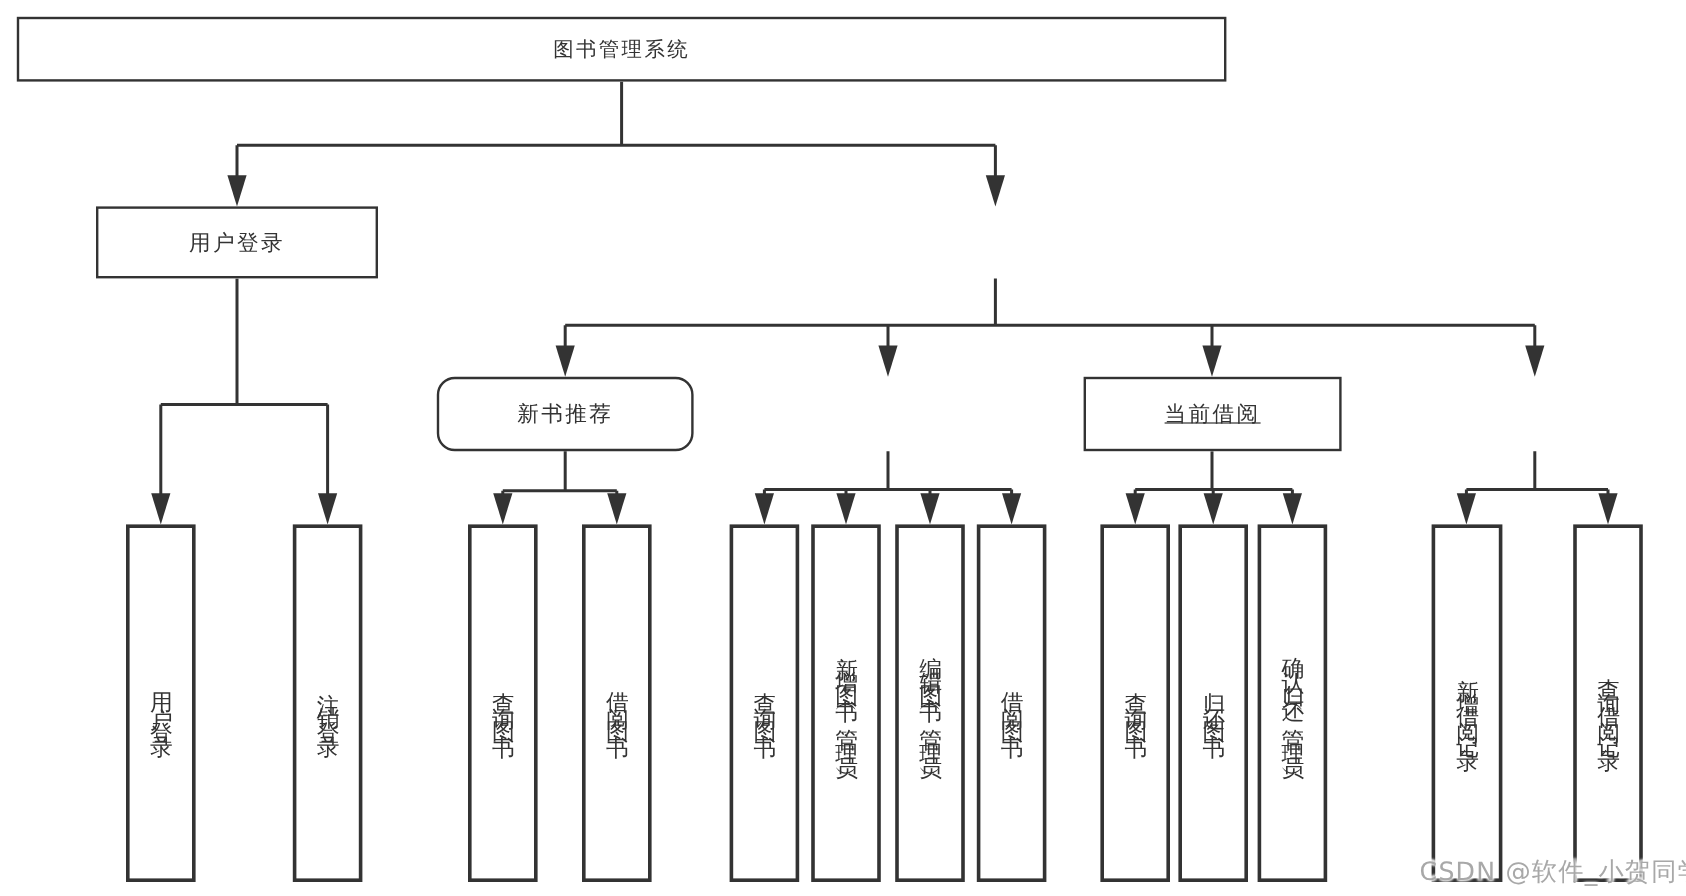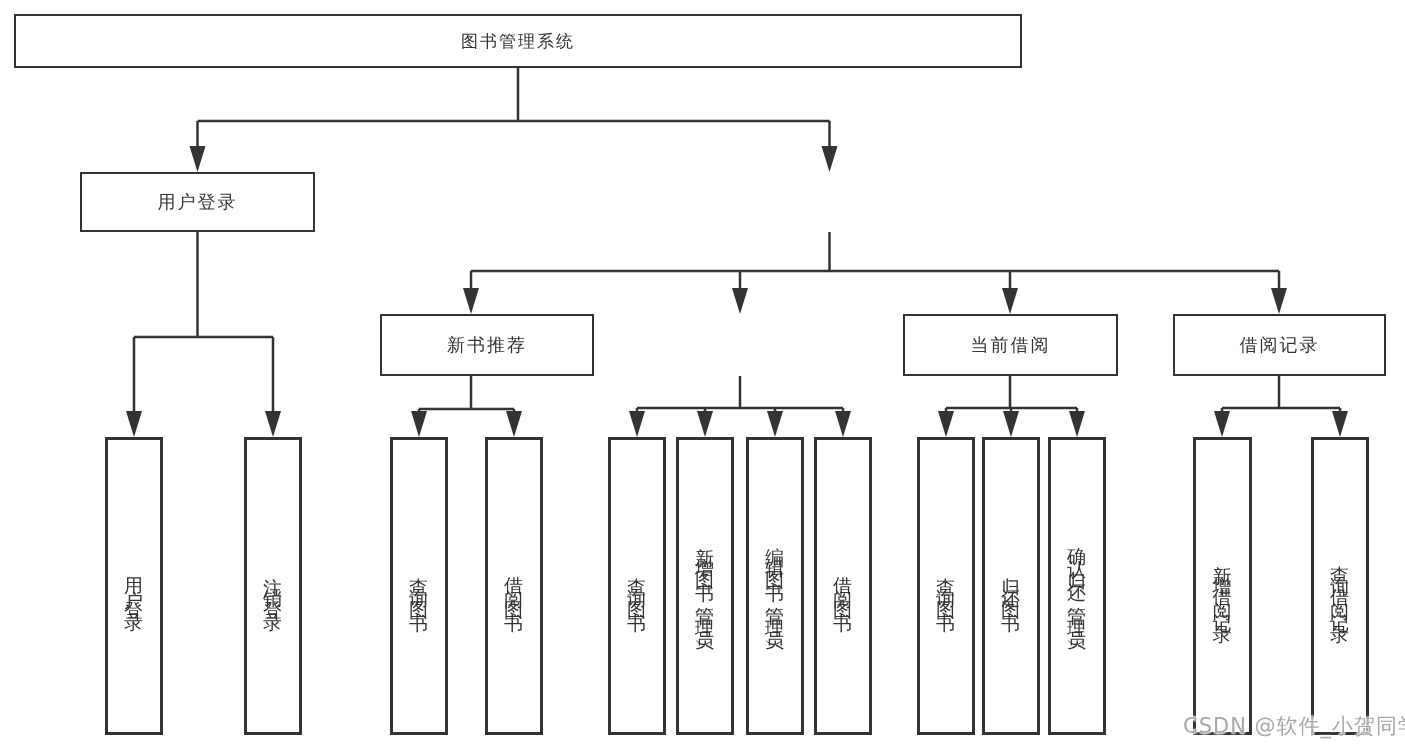--- a/index.html
+++ b/index.html
@@ -93,28 +93,25 @@
   </svg>
 
   <div class="box box-h box-title" style="left:14px;top:14px;width:1008px;height:54px;">
     <span>图书管理系统</span>
   </div>
 
   <div class="box box-h" style="left:80px;top:172px;width:235px;height:60px;">
     <span>用户登录</span>
   </div>
 
-  <div class="box box-h" style="left:380px;top:314px;width:214px;height:62px;">
+  <div class="box box-h" style="left:364px;top:314px;width:214px;height:62px;border-radius:15px;">
     <span>新书推荐</span>
   </div>
-  <div class="box box-h" style="left:903px;top:314px;width:215px;height:62px;">
+  <div class="box box-h" style="left:903px;top:314px;width:215px;height:62px;text-decoration:underline;">
     <span>当前借阅</span>
-  </div>
-  <div class="box box-h" style="left:1173px;top:314px;width:213px;height:62px;">
-    <span>借阅记录</span>
   </div>
 
   <div class="box box-v" style="left:105px;top:437px;width:58px;height:298px;">
     <span>用户登录</span>
   </div>
   <div class="box box-v" style="left:244px;top:437px;width:58px;height:298px;">
     <span>注销登录</span>
   </div>
 
   <div class="box box-v" style="left:390px;top:437px;width:58px;height:298px;">

